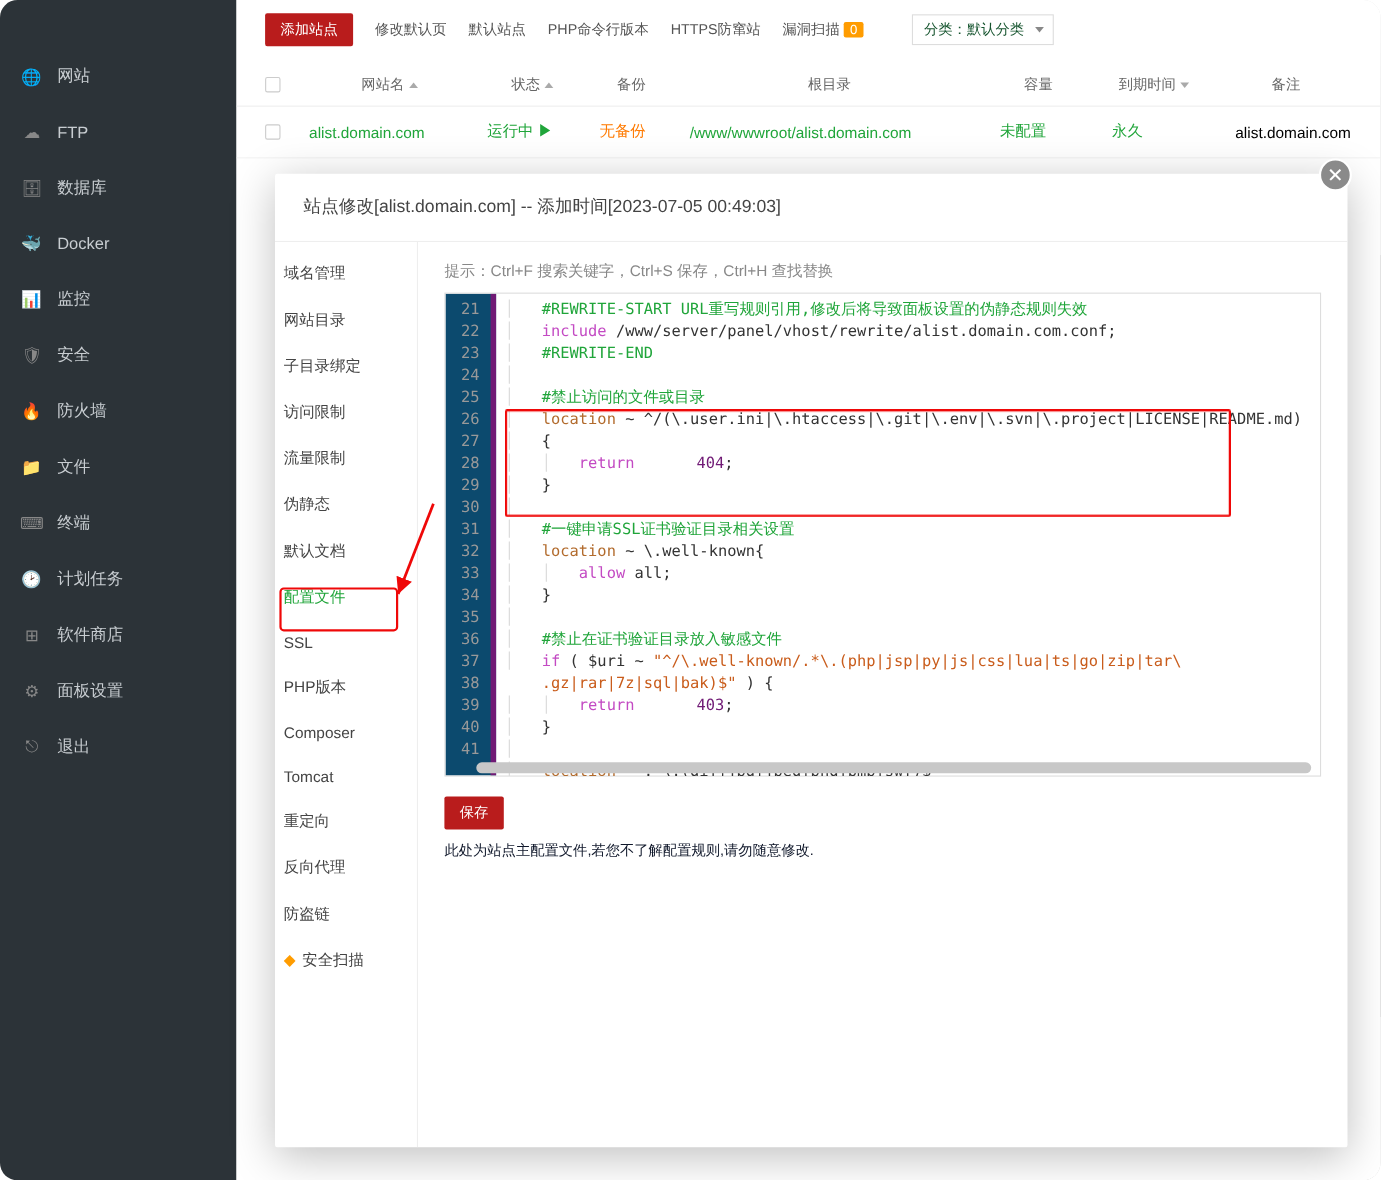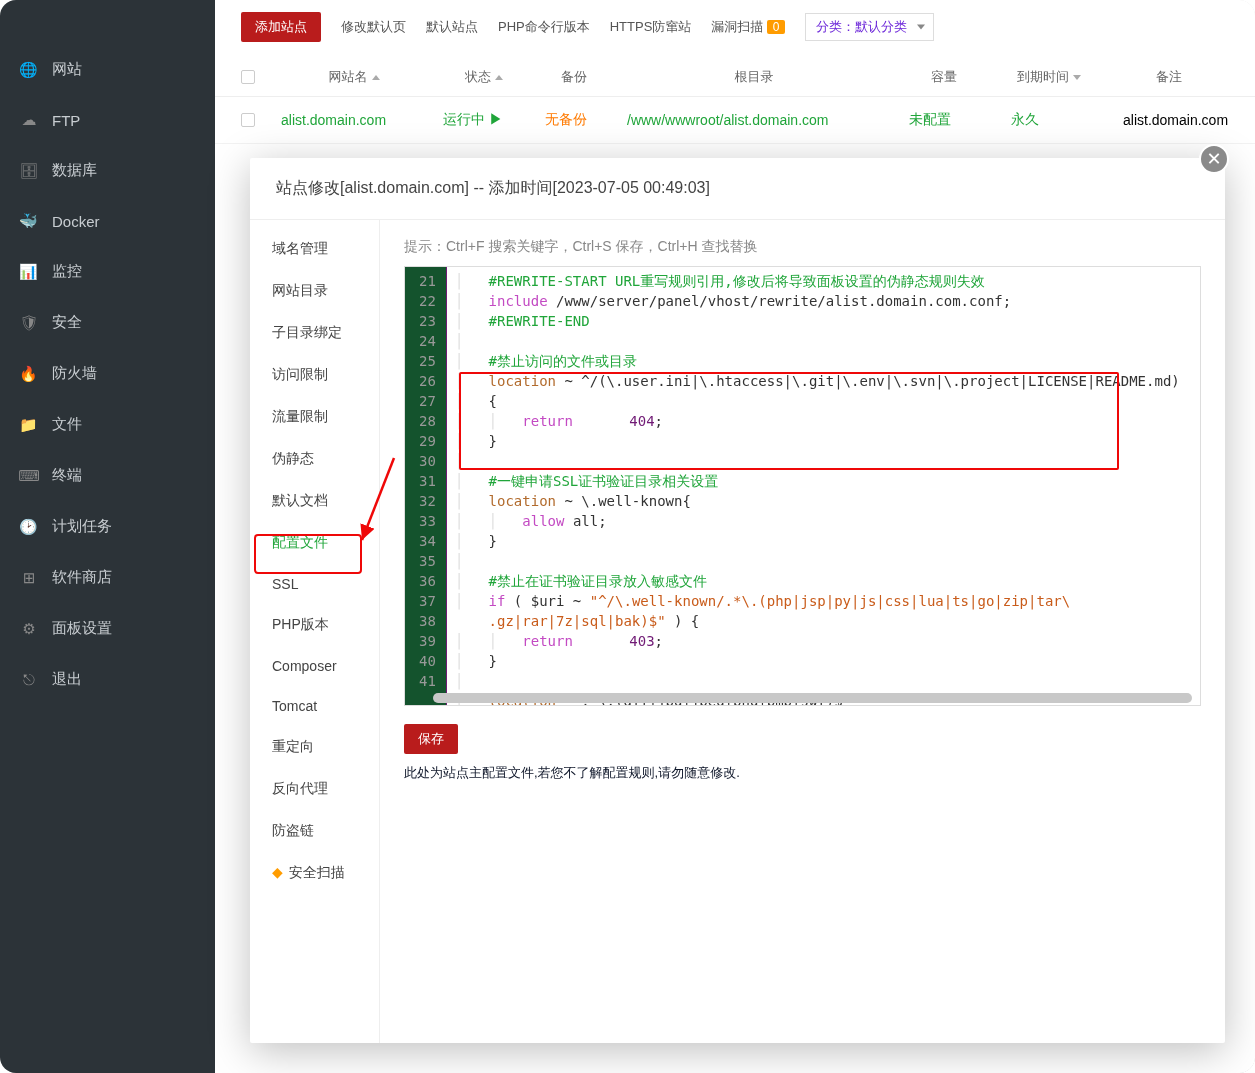--- a/index.html
+++ b/index.html
@@ -11,43 +11,43 @@
   .sidebar { width: 215px; background: #2c3338; color: #c8cdd1; flex: none; padding-top: 44px; }
   .side-item { display: flex; align-items: center; gap: 14px; padding: 16px 20px; font-size: 15px; cursor: pointer; color: #c8cdd1;}
   .side-icon { width: 18px; height: 18px; display:inline-flex; justify-content:center; align-items:center; color:#888; }
 
   
   .main { flex: 1; background: #fff; display:flex; flex-direction:column; overflow:hidden; }
   .toolbar { display:flex; gap: 20px; align-items:center; padding: 12px 26px 16px; }
   .btn-green { background:#b91c1c; color:#fff; padding:6px 14px; border-radius:2px; font-size:13px; border:none; cursor:pointer;}
   .toolbar a { text-decoration:none; color:#555; }
   .badge { background:#ff9c00; color:#fff; border-radius:2px; padding:0 5px; font-size:12px; display:inline-block; min-width:18px; text-align:center;}
-  .category { border:1px solid #ddd; padding:4px 26px 4px 10px; color:#6d28d9; position:relative; font-size:13px;}
+  .category { border:1px solid #ddd; padding:4px 26px 4px 10px; color:#14532d; position:relative; font-size:13px;margin-left:24px;}
   .category::after{content:"";position:absolute;right:8px;top:50%;width:0;height:0;border-left:4px solid transparent;border-right:4px solid transparent;border-top:5px solid #888; transform:translateY(-50%);}
 
   
   .tbl-head { display:flex; padding: 10px 26px; border-bottom:1px solid #eee; color:#666; font-size:13px; align-items:center; gap:10px;text-align:center; }
   .tbl-row  { display:flex; padding: 14px 26px; border-bottom:1px solid #f2f2f2; font-size:14px; align-items:center; gap:12px; }
   .chk { width:14px; height:14px; border:1px solid #ccc; border-radius:2px; display:inline-block; margin-right:14px; flex:none;}
   .col-name{width:150px;} .col-status{width:90px;} .col-backup{width:70px;} .col-root{width:270px;} .col-cap{width:90px;} .col-exp{width:100px;} .col-note{flex:1;}
   .sort-icon{display:inline-block;width:0;height:0;border-left:4px solid transparent;border-right:4px solid transparent;border-bottom:5px solid #aaa;margin-left:4px;vertical-align:middle;}
   .green{color:#20a53a;}
   .modal{position:absolute;left:250px;top:158px;right:30px;bottom:30px;background:#fff;box-shadow:0 8px 40px rgba(0,0,0,.25);border-radius:2px;display:flex;flex-direction:column;}
   .modal-title{font-size:16px;color:#444;padding:20px 26px;border-bottom:1px solid #eee;}
   .close{position:absolute;top:-14px;right:-4px;width:30px;height:30px;border-radius:50%;background:#8a8a8a;color:#fff;display:flex;align-items:center;justify-content:center;font-size:18px;cursor:pointer;border:2px solid #fff;}
   .modal-body{flex:1;display:flex;overflow:hidden;}
   .modal-side{width:130px;border-right:1px solid #eee;padding:8px 0;}
-  .ms-item{padding:12px 22px;color:#444;font-size:14px;cursor:pointer;}
+  .ms-item{padding:12px 8px;color:#444;font-size:14px;cursor:pointer;}
   .ms-item.active{color:#20a53a;position:relative;}
   .highlight-box{border:2px solid #ef0808;border-radius:4px;position:absolute;}
 
   .modal-main{flex:1;padding:18px 24px;display:flex;flex-direction:column;gap:10px;overflow:hidden;}
   .hint{color:#888;font-size:14px;}
   .editor-wrap{border:1px solid #ddd;flex:0 0 440px;display:flex;font-family:Menlo,Consolas,monospace;font-size:14px;line-height:20px;overflow:hidden;position:relative;}
-  .gutter{background:#14532d;color:#999;padding:4px 10px 4px 14px;text-align:right;user-select:none;border-right:1px solid #701a75;}
+  .gutter{background:#0c4a6e;color:#999;padding:4px 10px 4px 14px;text-align:right;user-select:none;border-right:5px solid #701a75;}
   .code{flex:1;padding:4px 8px;white-space:pre;overflow:auto;color:#333;position:relative;}
   .code .c-comment{color:#20a53a;}
   .code .c-kw{color:#c34ac3;}
   .code .c-str{color:#c95c1b;}
   .code .c-num{color:#701a75;margin-left:48px;}
   .code .c-brown{color:#b26b2d;}
   .code .guide{color:#ddd;}
   .red-rect{position:absolute;border:2px solid #ef0808;pointer-events:none;border-radius:2px;}
   .btn-save{align-self:flex-start;margin-top:8px;}
   .desc{color:#0f172a;font-size:13px;}

